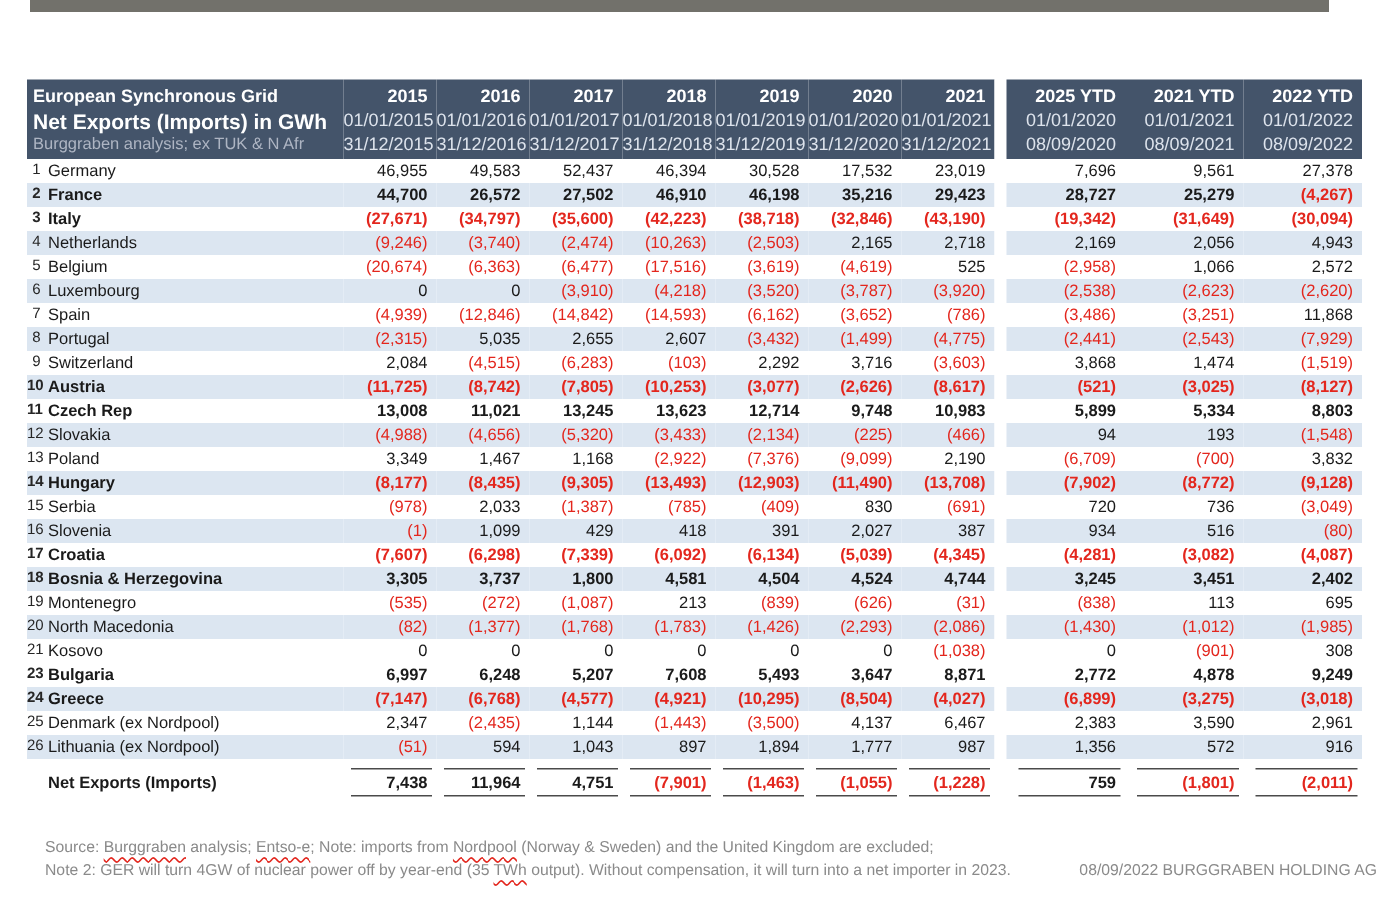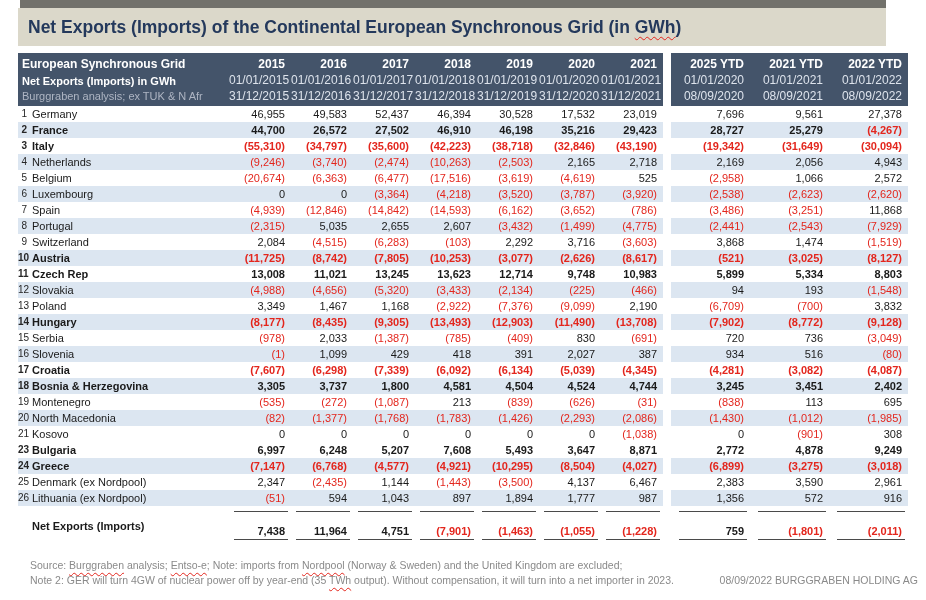--- a/index.html
+++ b/index.html
@@ -7,51 +7,48 @@
   .slide{position:relative;width:926px;height:600px;background:#ffffff;overflow:hidden;}
   .top-strip{position:absolute;left:20px;top:0;width:866px;height:8px;background:#72716b;}
   .title-band{position:absolute;left:18px;top:8px;width:868px;height:38px;background:#dbd8ca;}
   .title-band h1{margin:0;padding:0 0 0 10px;font-size:17.5px;line-height:39px;color:#24395c;font-weight:bold;}
   .wavy{text-decoration:underline;text-decoration-style:wavy;text-decoration-color:#e3261d;text-decoration-thickness:1px;text-underline-offset:3px;}
   table{position:absolute;left:18px;top:53px;width:890px;border-collapse:collapse;table-layout:fixed;}
   th,td{padding:0;}
   thead th{background:#44546a;vertical-align:top;}
   .hlabel{text-align:left;padding:3px 0 2px 4px;}
   .hl1{font-size:12px;font-weight:bold;color:#ffffff;line-height:17px;white-space:nowrap;}
-  .hl2{font-size:11px;font-weight:bold;color:#ffffff;line-height:16px;white-space:nowrap;}
+  .hl2{font-size:14px;font-weight:bold;color:#ffffff;line-height:16px;white-space:nowrap;}
   .hl3{font-size:11px;font-weight:normal;color:#aeb5c3;line-height:14px;white-space:nowrap;}
   .hcol{text-align:right;padding:3px 6px 2px 0;}
   .hy{font-size:12px;font-weight:bold;color:#ffffff;line-height:17px;white-space:nowrap;}
   .hd{font-size:12px;font-weight:normal;color:#dde3ec;line-height:15.5px;white-space:nowrap;}
   th.spacer,td.spacer{background:#ffffff;}
   tbody td{font-size:11px;height:16px;line-height:16px;color:#1a1a1a;white-space:nowrap;}
   td.num{text-align:right;padding-right:5px;font-size:10px;color:#262626;}
   td.name{text-align:left;}
   td.val{text-align:right;padding-right:6px;}
   tr.stripe td{background:#dce6f1;}
   tr.stripe td.spacer{background:#ffffff;}
   tr.boldrow td{font-weight:bold;}
   td.neg{color:#e3261d;}
   tr.gaprow td{height:5px;background:#ffffff;}
   tr.totalrow td{font-weight:bold;background:#ffffff;height:21px;vertical-align:middle;}
   td.tlabel{padding-left:14px;font-size:11px;text-align:left;}
   td.tval{text-align:right;padding-right:3px;}
-  .tline{margin-left:auto;width:86%;border-top:1px solid #4a4a4a;border-bottom:1px solid #4a4a4a;padding:12px 3px 1px 0;text-align:right;line-height:14px;}
+  .tline{margin-left:auto;width:86%;border-top:1px solid #4a4a4a;border-bottom:1px solid #4a4a4a;padding:2px 3px 1px 0;text-align:right;line-height:14px;}
   .footer{position:absolute;left:30px;right:8px;top:558px;display:flex;justify-content:space-between;align-items:flex-end;color:#8a8a8a;font-size:10.5px;}
   .fline{line-height:15px;white-space:nowrap;}
   .footer-right{line-height:15px;white-space:nowrap;}
 </style>
 </head>
 <body>
 
 <div class="slide">
   <div class="top-strip"></div>
-  <div class="title-band">
-    <h1><span>Net Exports (Imports) of the Continental European Synchronous Grid (in </span><span class="wavy">GWh</span><span>)</span></h1>
-  </div>
 
   <table>
     <colgroup>
       <col style="width:14px">
         <col style="width:197px">
       <col style="width:62px">
         <col style="width:62px">
         <col style="width:62px">
         <col style="width:62px">
         <col style="width:62px">
@@ -149,21 +146,21 @@
           <td class="val">35,216</td>
           <td class="val">29,423</td>
           <td class="spacer"></td>
           <td class="val">28,727</td>
           <td class="val">25,279</td>
           <td class="val neg">(4,267)</td>
         </tr>
         <tr class=" boldrow">
           <td class="num">3</td>
           <td class="name">Italy</td>
-          <td class="val neg">(55,310)</td>
+          <td class="val neg">(27,671)</td>
           <td class="val neg">(34,797)</td>
           <td class="val neg">(35,600)</td>
           <td class="val neg">(42,223)</td>
           <td class="val neg">(38,718)</td>
           <td class="val neg">(32,846)</td>
           <td class="val neg">(43,190)</td>
           <td class="spacer"></td>
           <td class="val neg">(19,342)</td>
           <td class="val neg">(31,649)</td>
           <td class="val neg">(30,094)</td>
@@ -196,21 +193,21 @@
           <td class="spacer"></td>
           <td class="val neg">(2,958)</td>
           <td class="val">1,066</td>
           <td class="val">2,572</td>
         </tr>
         <tr class="stripe">
           <td class="num">6</td>
           <td class="name">Luxembourg</td>
           <td class="val">0</td>
           <td class="val">0</td>
-          <td class="val neg">(3,364)</td>
+          <td class="val neg">(3,910)</td>
           <td class="val neg">(4,218)</td>
           <td class="val neg">(3,520)</td>
           <td class="val neg">(3,787)</td>
           <td class="val neg">(3,920)</td>
           <td class="spacer"></td>
           <td class="val neg">(2,538)</td>
           <td class="val neg">(2,623)</td>
           <td class="val neg">(2,620)</td>
         </tr>
         <tr class="">

